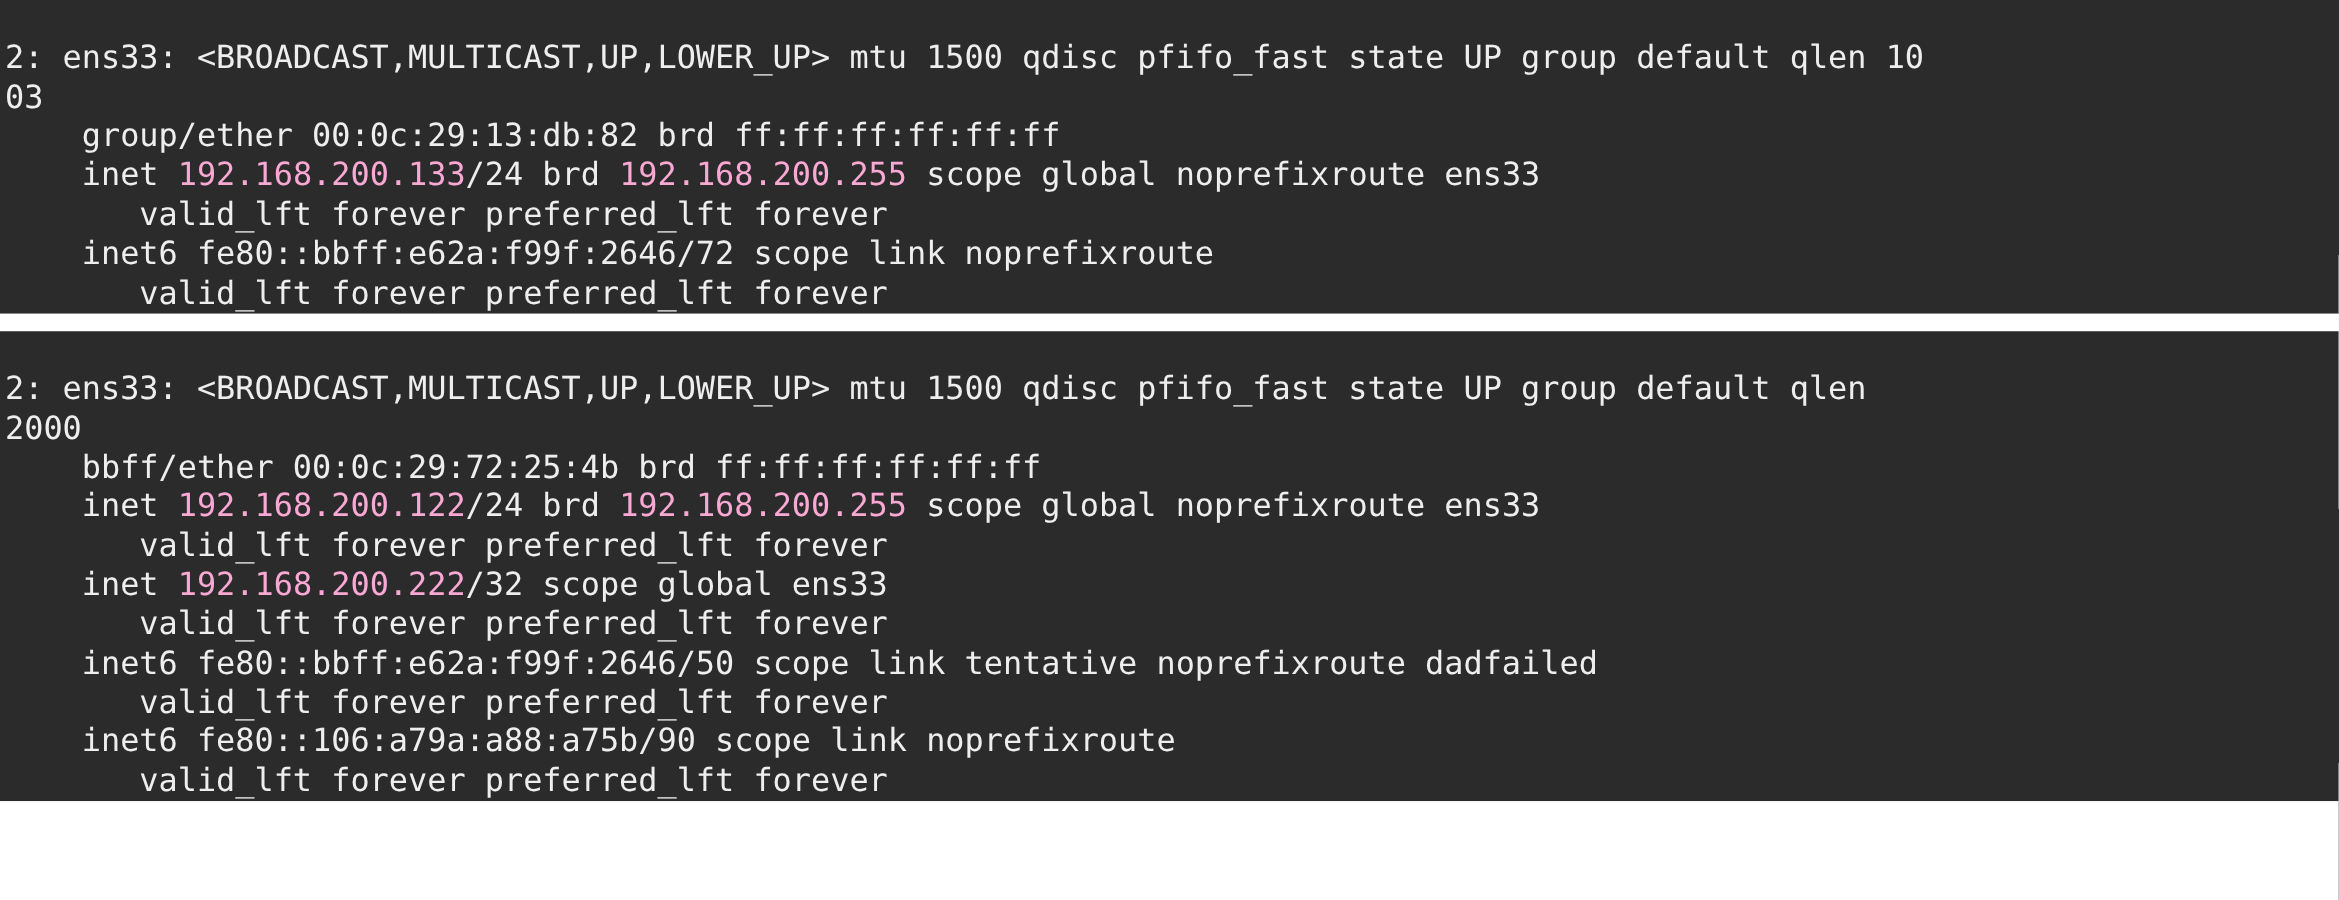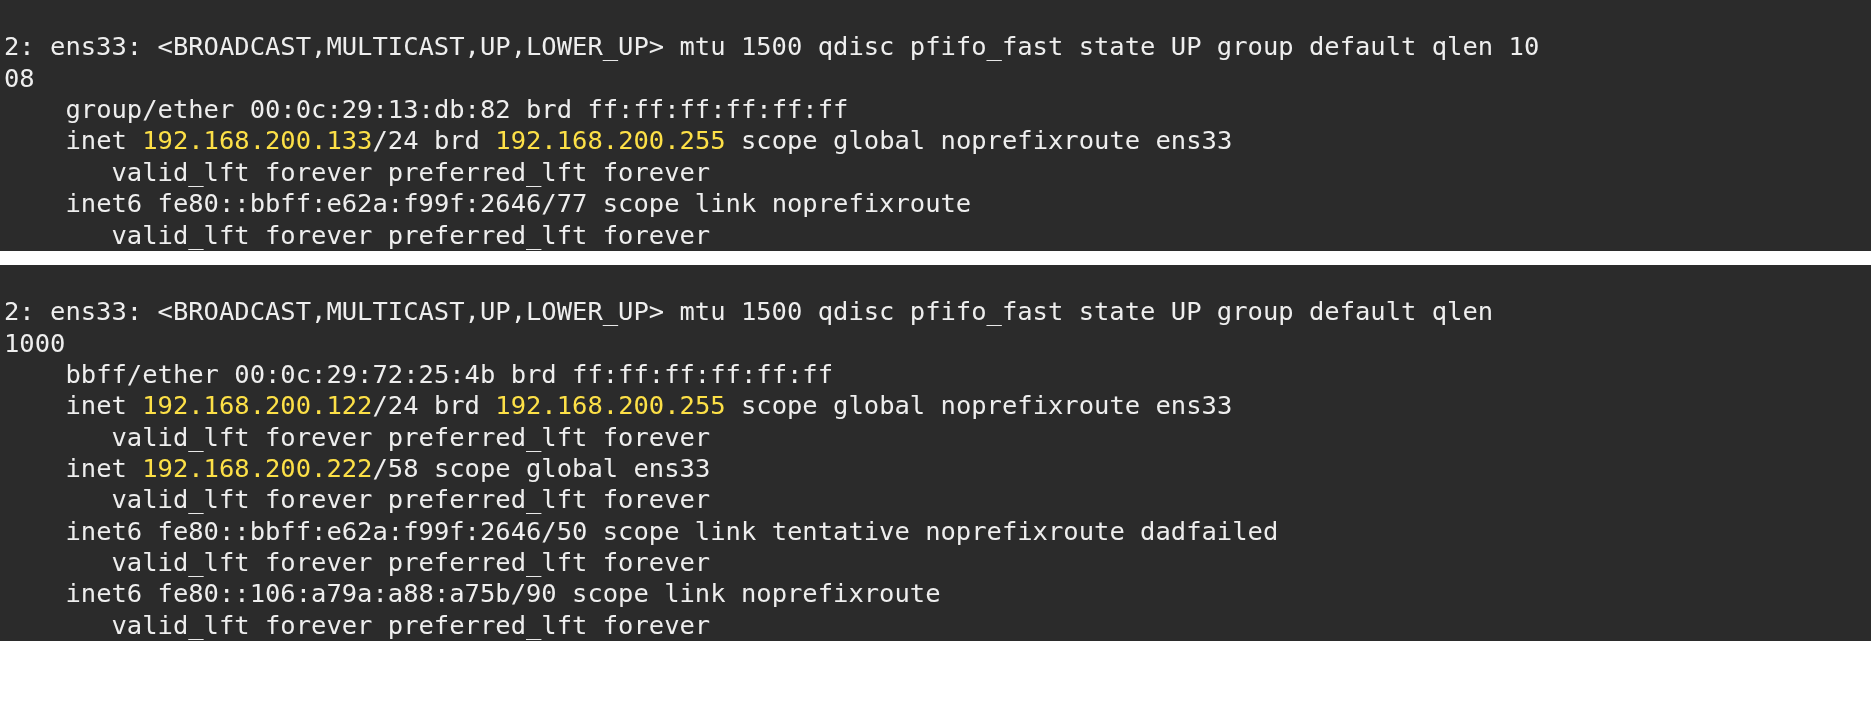--- a/index.html
+++ b/index.html
@@ -1,39 +1,39 @@
 <!DOCTYPE html>
 <html><head>
 <meta charset="utf-8">
 <style>
   html,body{margin:0;padding:0;background:#fff;font-family:"DejaVu Sans Mono","Consolas","Menlo",monospace;font-size:25.5px;line-height:1.23;}
   .term{background:#2b2b2b;color:#eee;white-space:pre-wrap;word-break:break-all;width:1871px;box-sizing:border-box;padding:0 4px 0 4px;margin:0;}
   .gap{background:#fff;height:14px;width:1871px;}
-  .hl{color:#fde047;}
+  .hl{color:#f9a8d4;}
 </style>
 </head>
 <body>
 
 <div class="term">
 <span><span>2: ens33: &lt;BROADCAST,MULTICAST,UP,LOWER_UP&gt; mtu 1500 qdisc pfifo_fast state UP group default qlen 10</span>
-<span>08</span></span>
+<span>03</span></span>
 <span>    group/ether 00:0c:29:13:db:82 brd ff:ff:ff:ff:ff:ff</span>
 <span><span>    inet </span><span class="hl">192.168.200.133</span><span>/24 brd </span><span class="hl">192.168.200.255</span><span> scope global noprefixroute ens33</span></span>
 <span>       valid_lft forever preferred_lft forever</span>
-<span>    inet6 fe80::bbff:e62a:f99f:2646/77 scope link noprefixroute </span>
+<span>    inet6 fe80::bbff:e62a:f99f:2646/72 scope link noprefixroute </span>
 <span>       valid_lft forever preferred_lft forever</span>
 </div>
 
 <div class="gap"></div>
 
 <div class="term">
 <span><span>2: ens33: &lt;BROADCAST,MULTICAST,UP,LOWER_UP&gt; mtu 1500 qdisc pfifo_fast state UP group default qlen </span>
-<span>1000</span></span>
+<span>2000</span></span>
 <span>    bbff/ether 00:0c:29:72:25:4b brd ff:ff:ff:ff:ff:ff</span>
 <span><span>    inet </span><span class="hl">192.168.200.122</span><span>/24 brd </span><span class="hl">192.168.200.255</span><span> scope global noprefixroute ens33</span></span>
 <span>       valid_lft forever preferred_lft forever</span>
-<span><span>    inet </span><span class="hl">192.168.200.222</span><span>/58 scope global ens33</span></span>
+<span><span>    inet </span><span class="hl">192.168.200.222</span><span>/32 scope global ens33</span></span>
 <span>       valid_lft forever preferred_lft forever</span>
 <span>    inet6 fe80::bbff:e62a:f99f:2646/50 scope link tentative noprefixroute dadfailed </span>
 <span>       valid_lft forever preferred_lft forever</span>
 <span>    inet6 fe80::106:a79a:a88:a75b/90 scope link noprefixroute </span>
 <span>       valid_lft forever preferred_lft forever</span>
 </div>
 
 </body></html>

